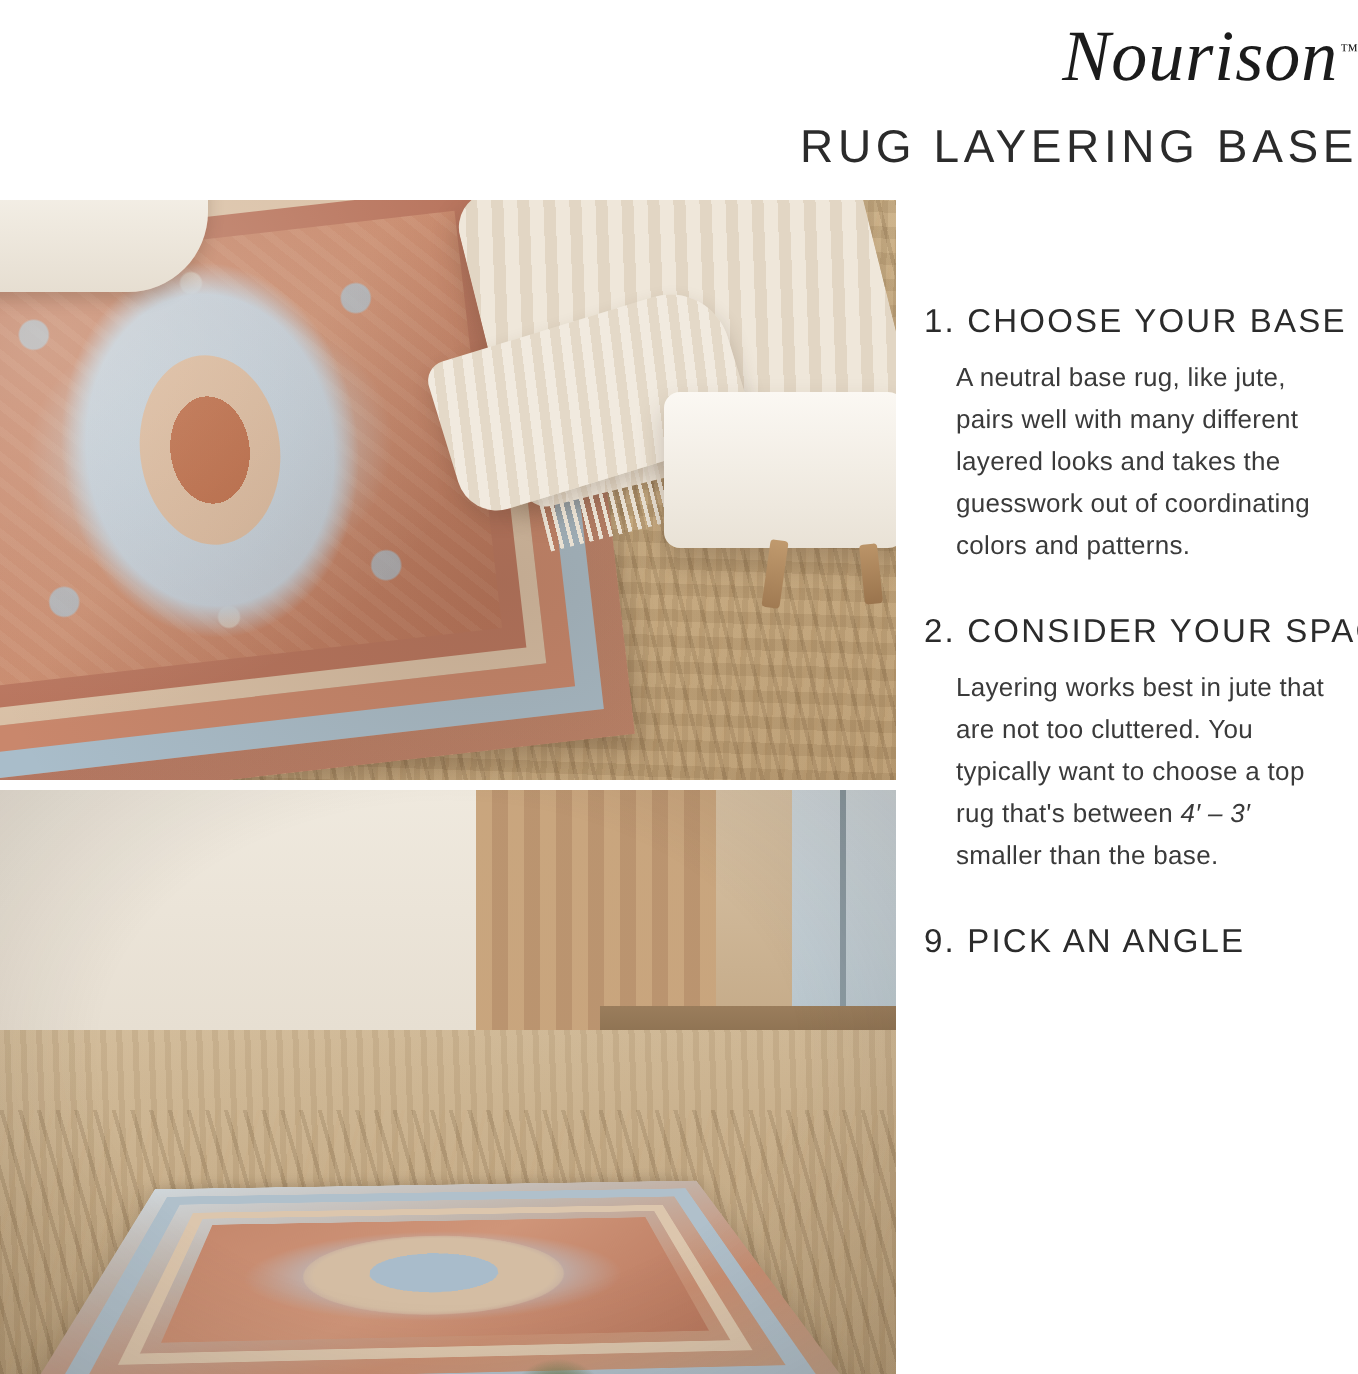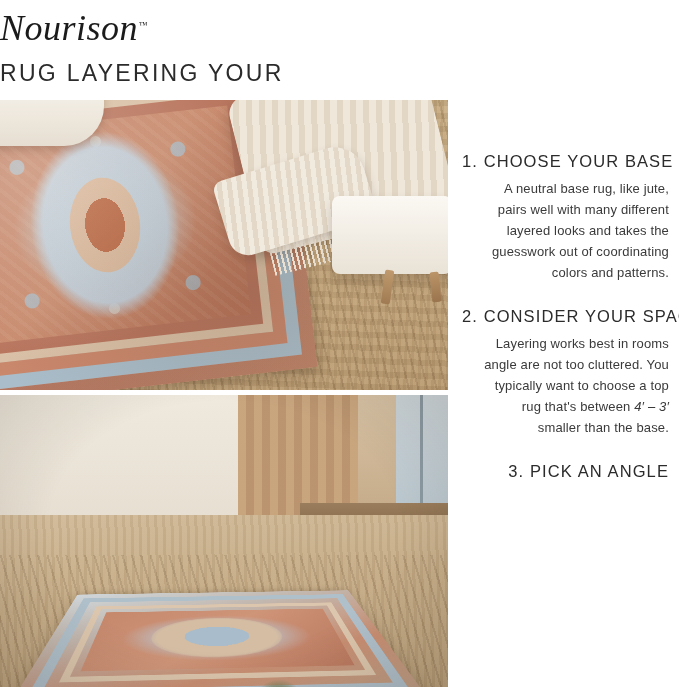--- a/index.html
+++ b/index.html
@@ -15,21 +15,21 @@
     position: relative;
     width: 679px;
     height: 687px;
     background: #ffffff;
   }
 
   
   .header {
     height: 100px;
     padding-top: 10px;
-    text-align: left;
+    text-align: right;
   }
   .brand {
     font-family: "Liberation Serif", serif;
     font-size: 36px;
     font-style: italic;
     color: #1b1b1b;
     letter-spacing: 0.5px;
     line-height: 1.05;
     position: relative;
     display: inline-block;
@@ -69,21 +69,21 @@
   }
   .photo.top { height: 290px; }
   .photo.gap { height: 5px; background: #ffffff; }
   .photo.bottom { height: 292px; }
 
   .tips {
     width: 231px;
     height: 587px;
     padding: 52px 10px 0 14px;
   }
-  .tip { margin-bottom: 24px; text-align: right; }
+  .tip { margin-bottom: 24px; }
   .tip-heading {
     font-size: 16.5px;
     letter-spacing: 1.1px;
     color: #2b2b2b;
     white-space: nowrap;
   }
   .tip-body {
     margin-top: 7px;
     padding-left: 16px;
     font-size: 13px;
@@ -301,21 +301,21 @@
 </style>
 </head>
 <body>
 
 <div class="page">
 
   <div class="header">
     <div class="brand">
       <span>Nourison</span><span class="tm">™</span>
     </div>
-    <div class="title">RUG LAYERING YOUR</div>
+    <div class="title">RUG LAYERING BASE</div>
   </div>
 
   <div class="body-wrap">
 
     <div class="photos">
 
       <div class="photo top">
         <div class="p1"></div>
         <div class="p1-jute"></div>
         <div class="p1-rug">
@@ -364,23 +364,23 @@
 
     <div class="tips">
 
       <div class="tip">
         <div class="tip-heading">1. CHOOSE YOUR BASE</div>
         <div class="tip-body">A neutral base rug, like jute, pairs well with many different layered looks and takes the guesswork out of coordinating colors and patterns.</div>
       </div>
 
       <div class="tip">
         <div class="tip-heading">2. CONSIDER YOUR SPACE</div>
-        <div class="tip-body"><span>Layering works best in rooms angle are not too cluttered. You typically want to choose a top rug that's between </span><span class="it">4′ – 3′</span><span> smaller than the base.</span></div>
+        <div class="tip-body"><span>Layering works best in jute that are not too cluttered. You typically want to choose a top rug that's between </span><span class="it">4′ – 3′</span><span> smaller than the base.</span></div>
       </div>
 
       <div class="tip">
-        <div class="tip-heading">3. PICK AN ANGLE</div>
+        <div class="tip-heading">9. PICK AN ANGLE</div>
       </div>
 
     </div>
 
   </div>
 </div>
 
 </body></html>

